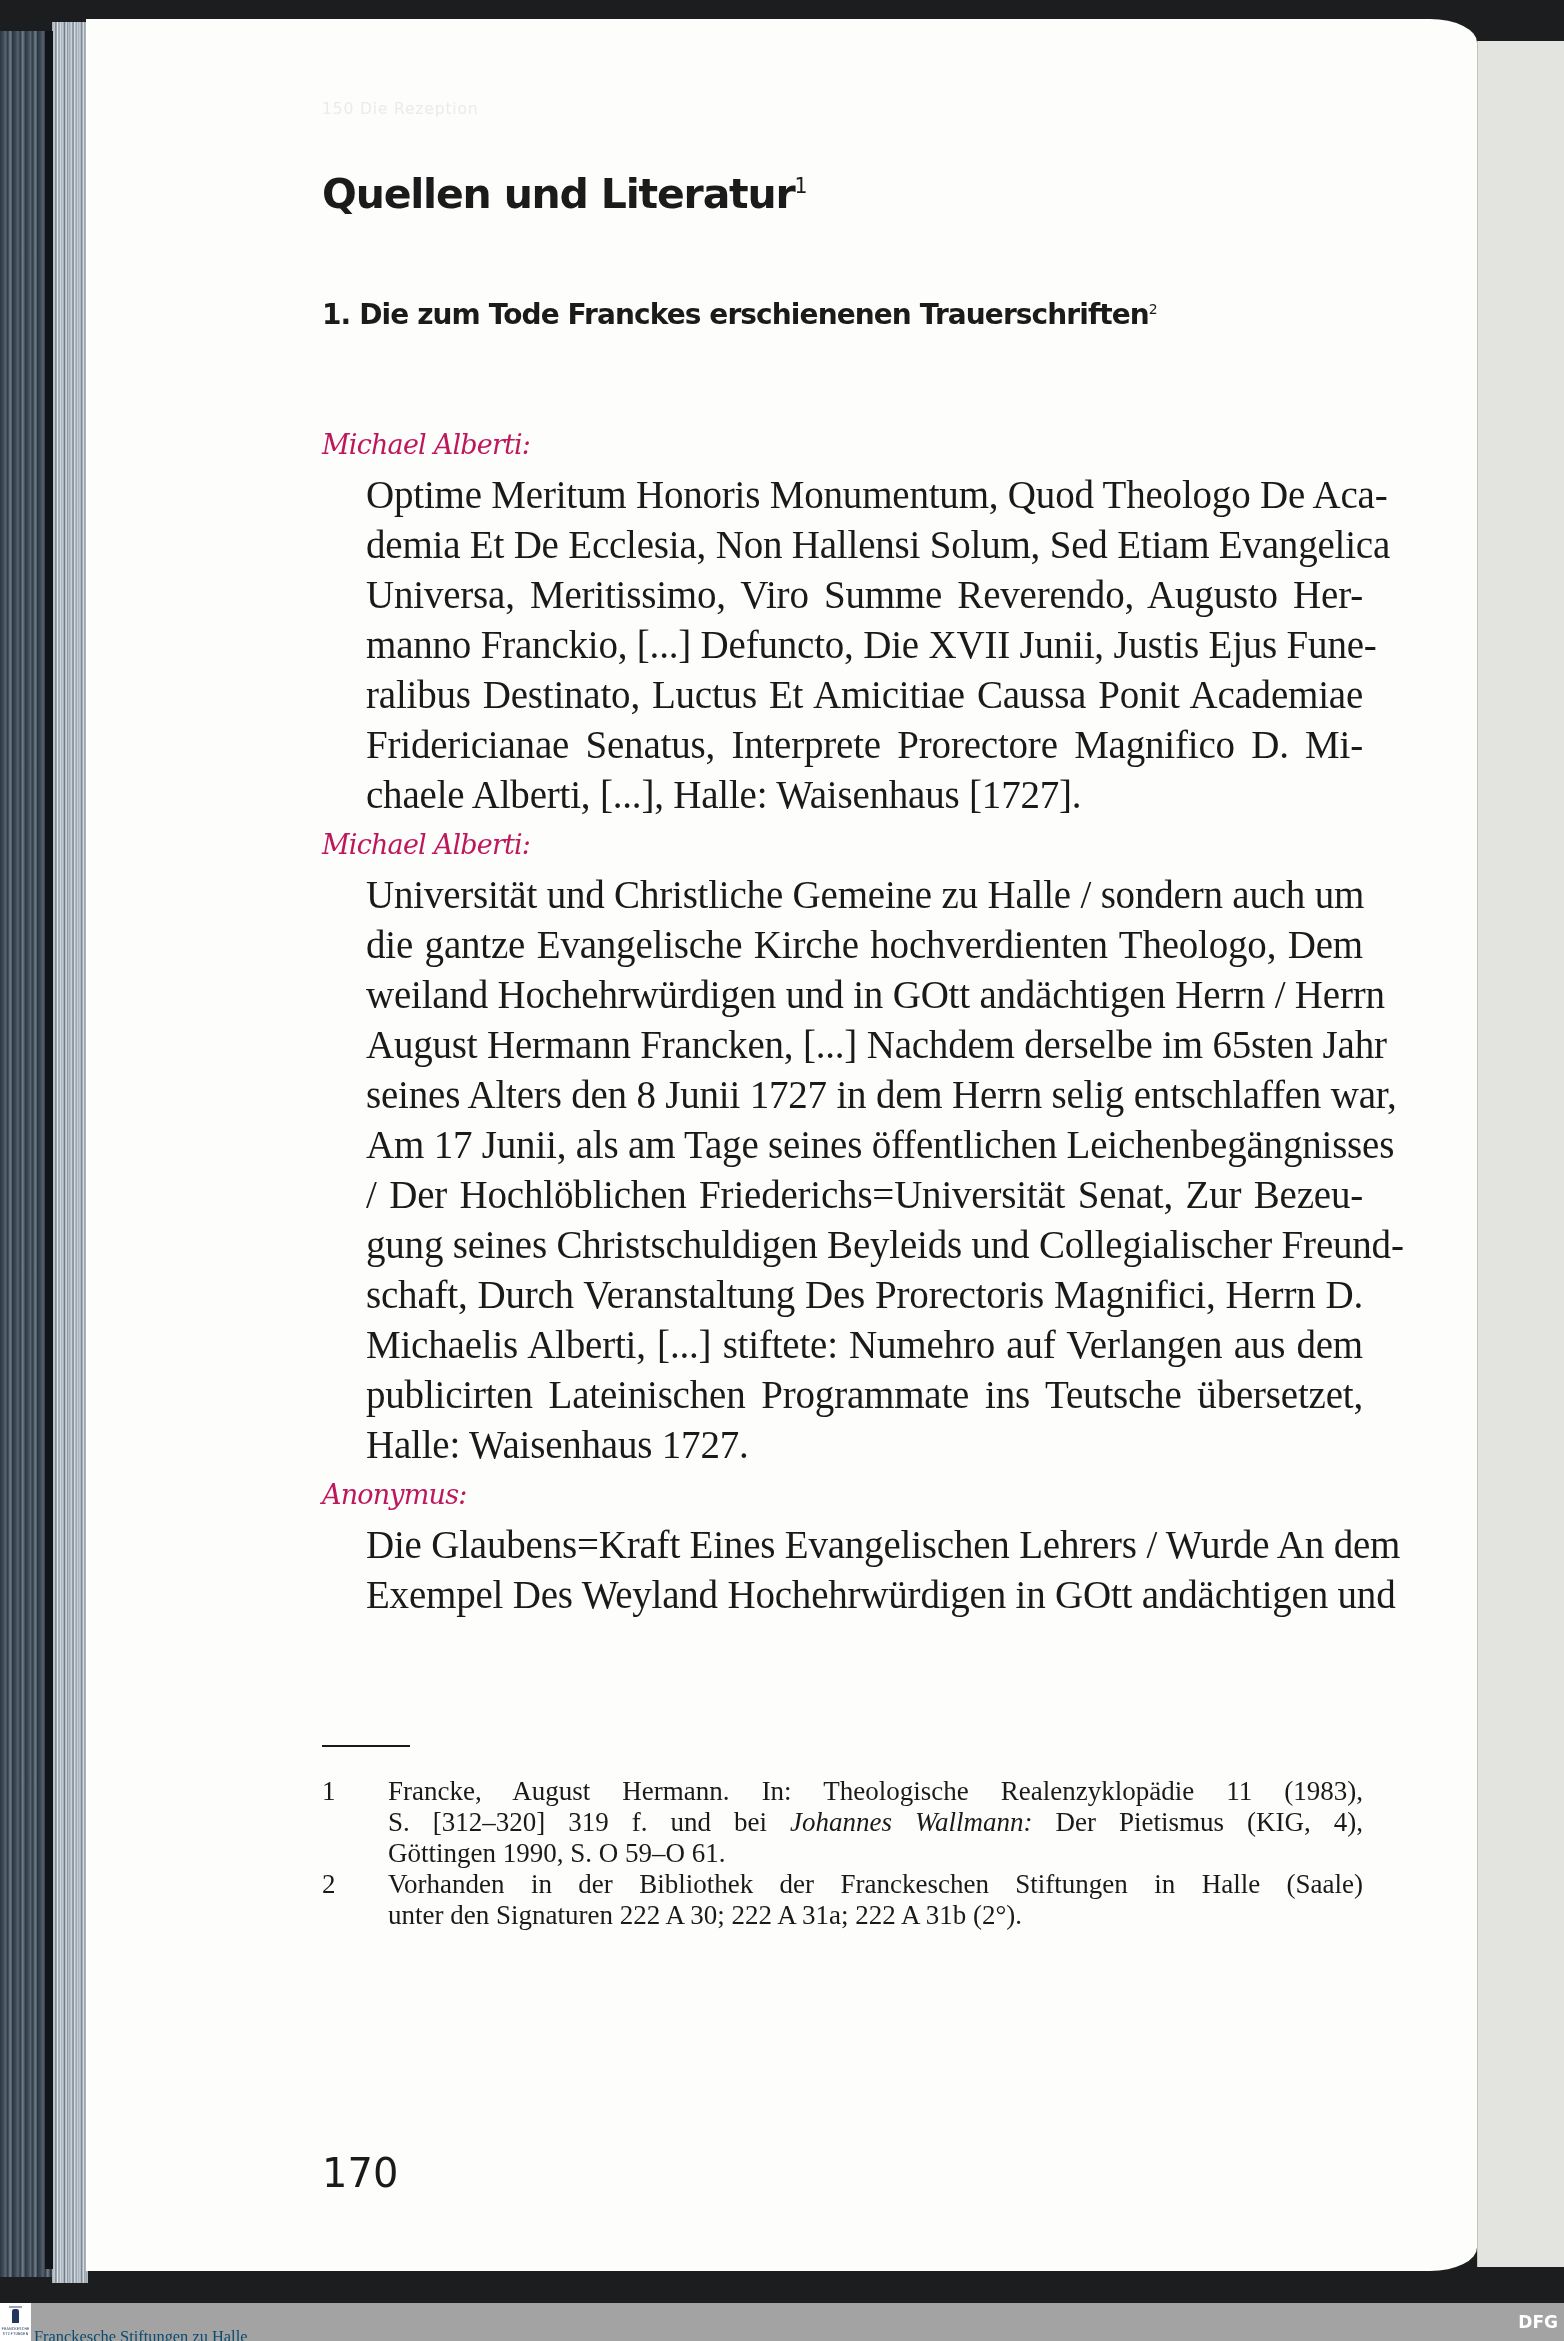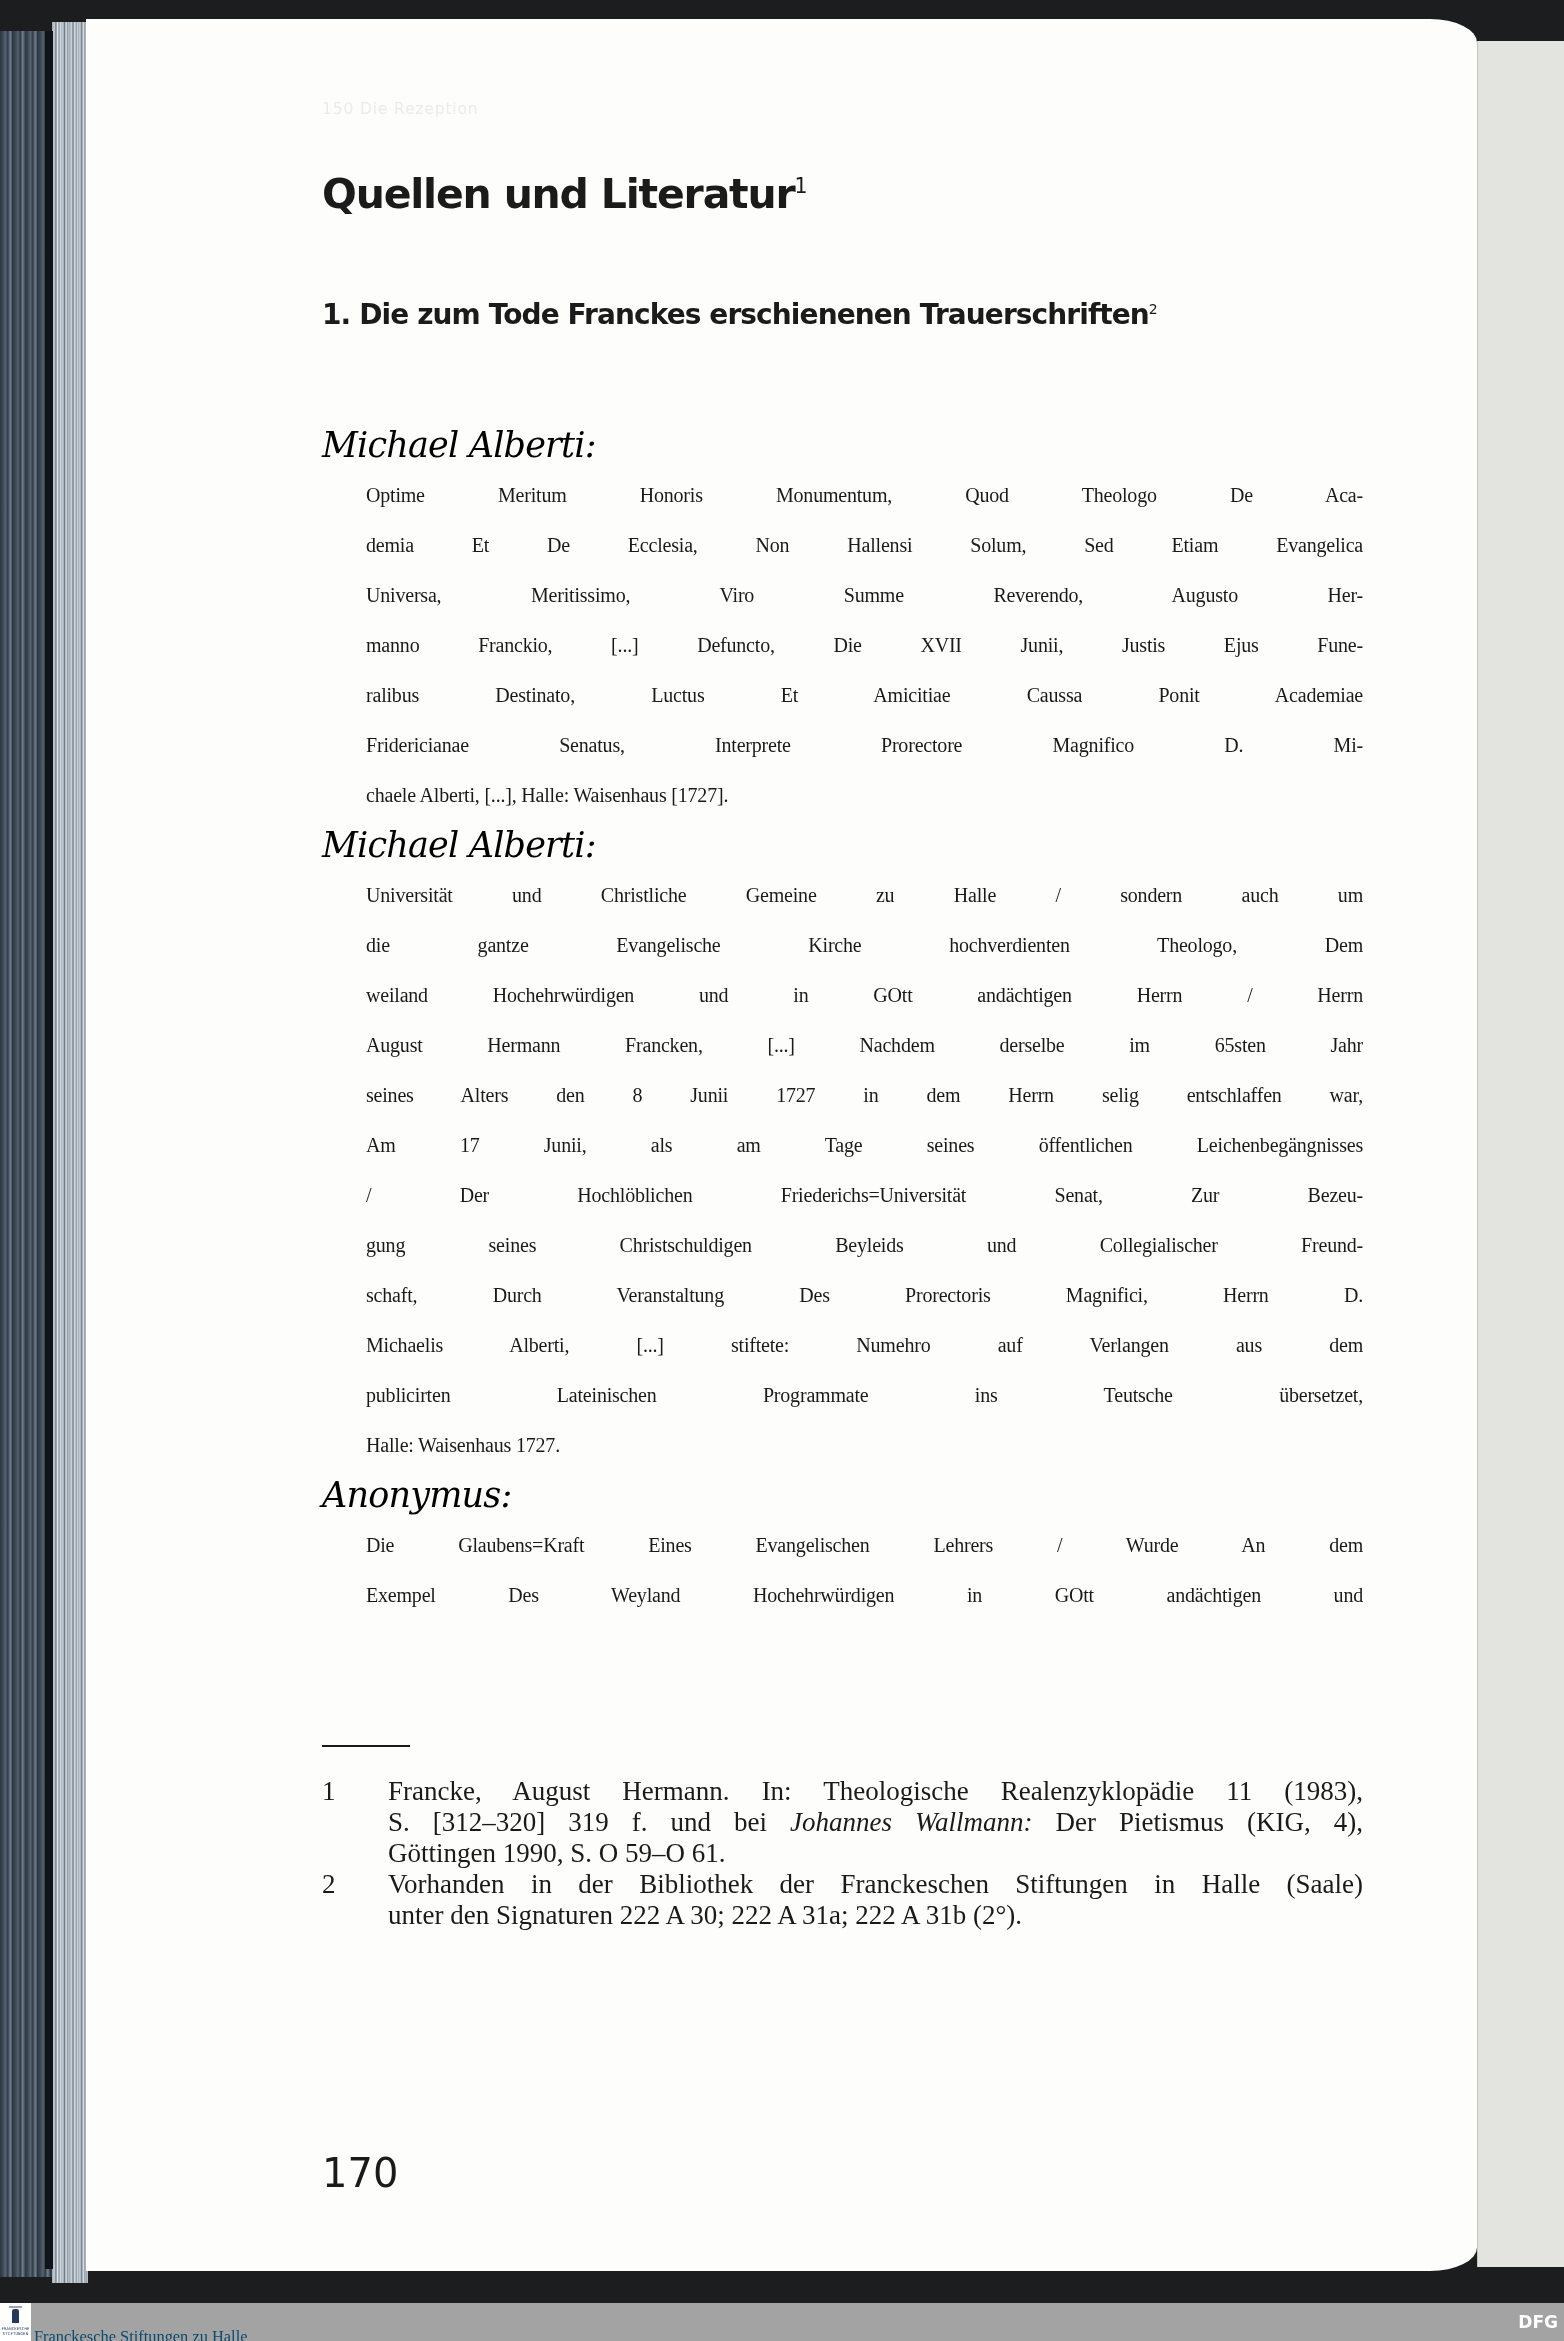--- a/index.html
+++ b/index.html
@@ -121,29 +121,29 @@
   }
   .entries {
     position: absolute;
     top: 401px;
     left: 0;
     width: 1041px;
   }
   .author {
     font-family: "DejaVu Serif", serif;
     font-style: italic;
-    font-size: 35px;
+    font-size: 27px;
     line-height: 50px;
-    color: #000000;
+    color: #be185d;
     letter-spacing: -0.8px;
   }
   .entry-text {
     margin-left: 44px;
     font-family: "Liberation Serif", serif;
-    font-size: 20px;
+    font-size: 39px;
     line-height: 50px;
     color: #1a1a1a;
     text-align: justify;
     letter-spacing: -0.2px;
   }
   .entry-line {
     display: block;
     white-space: nowrap;
     text-align: justify;
     text-align-last: justify;

